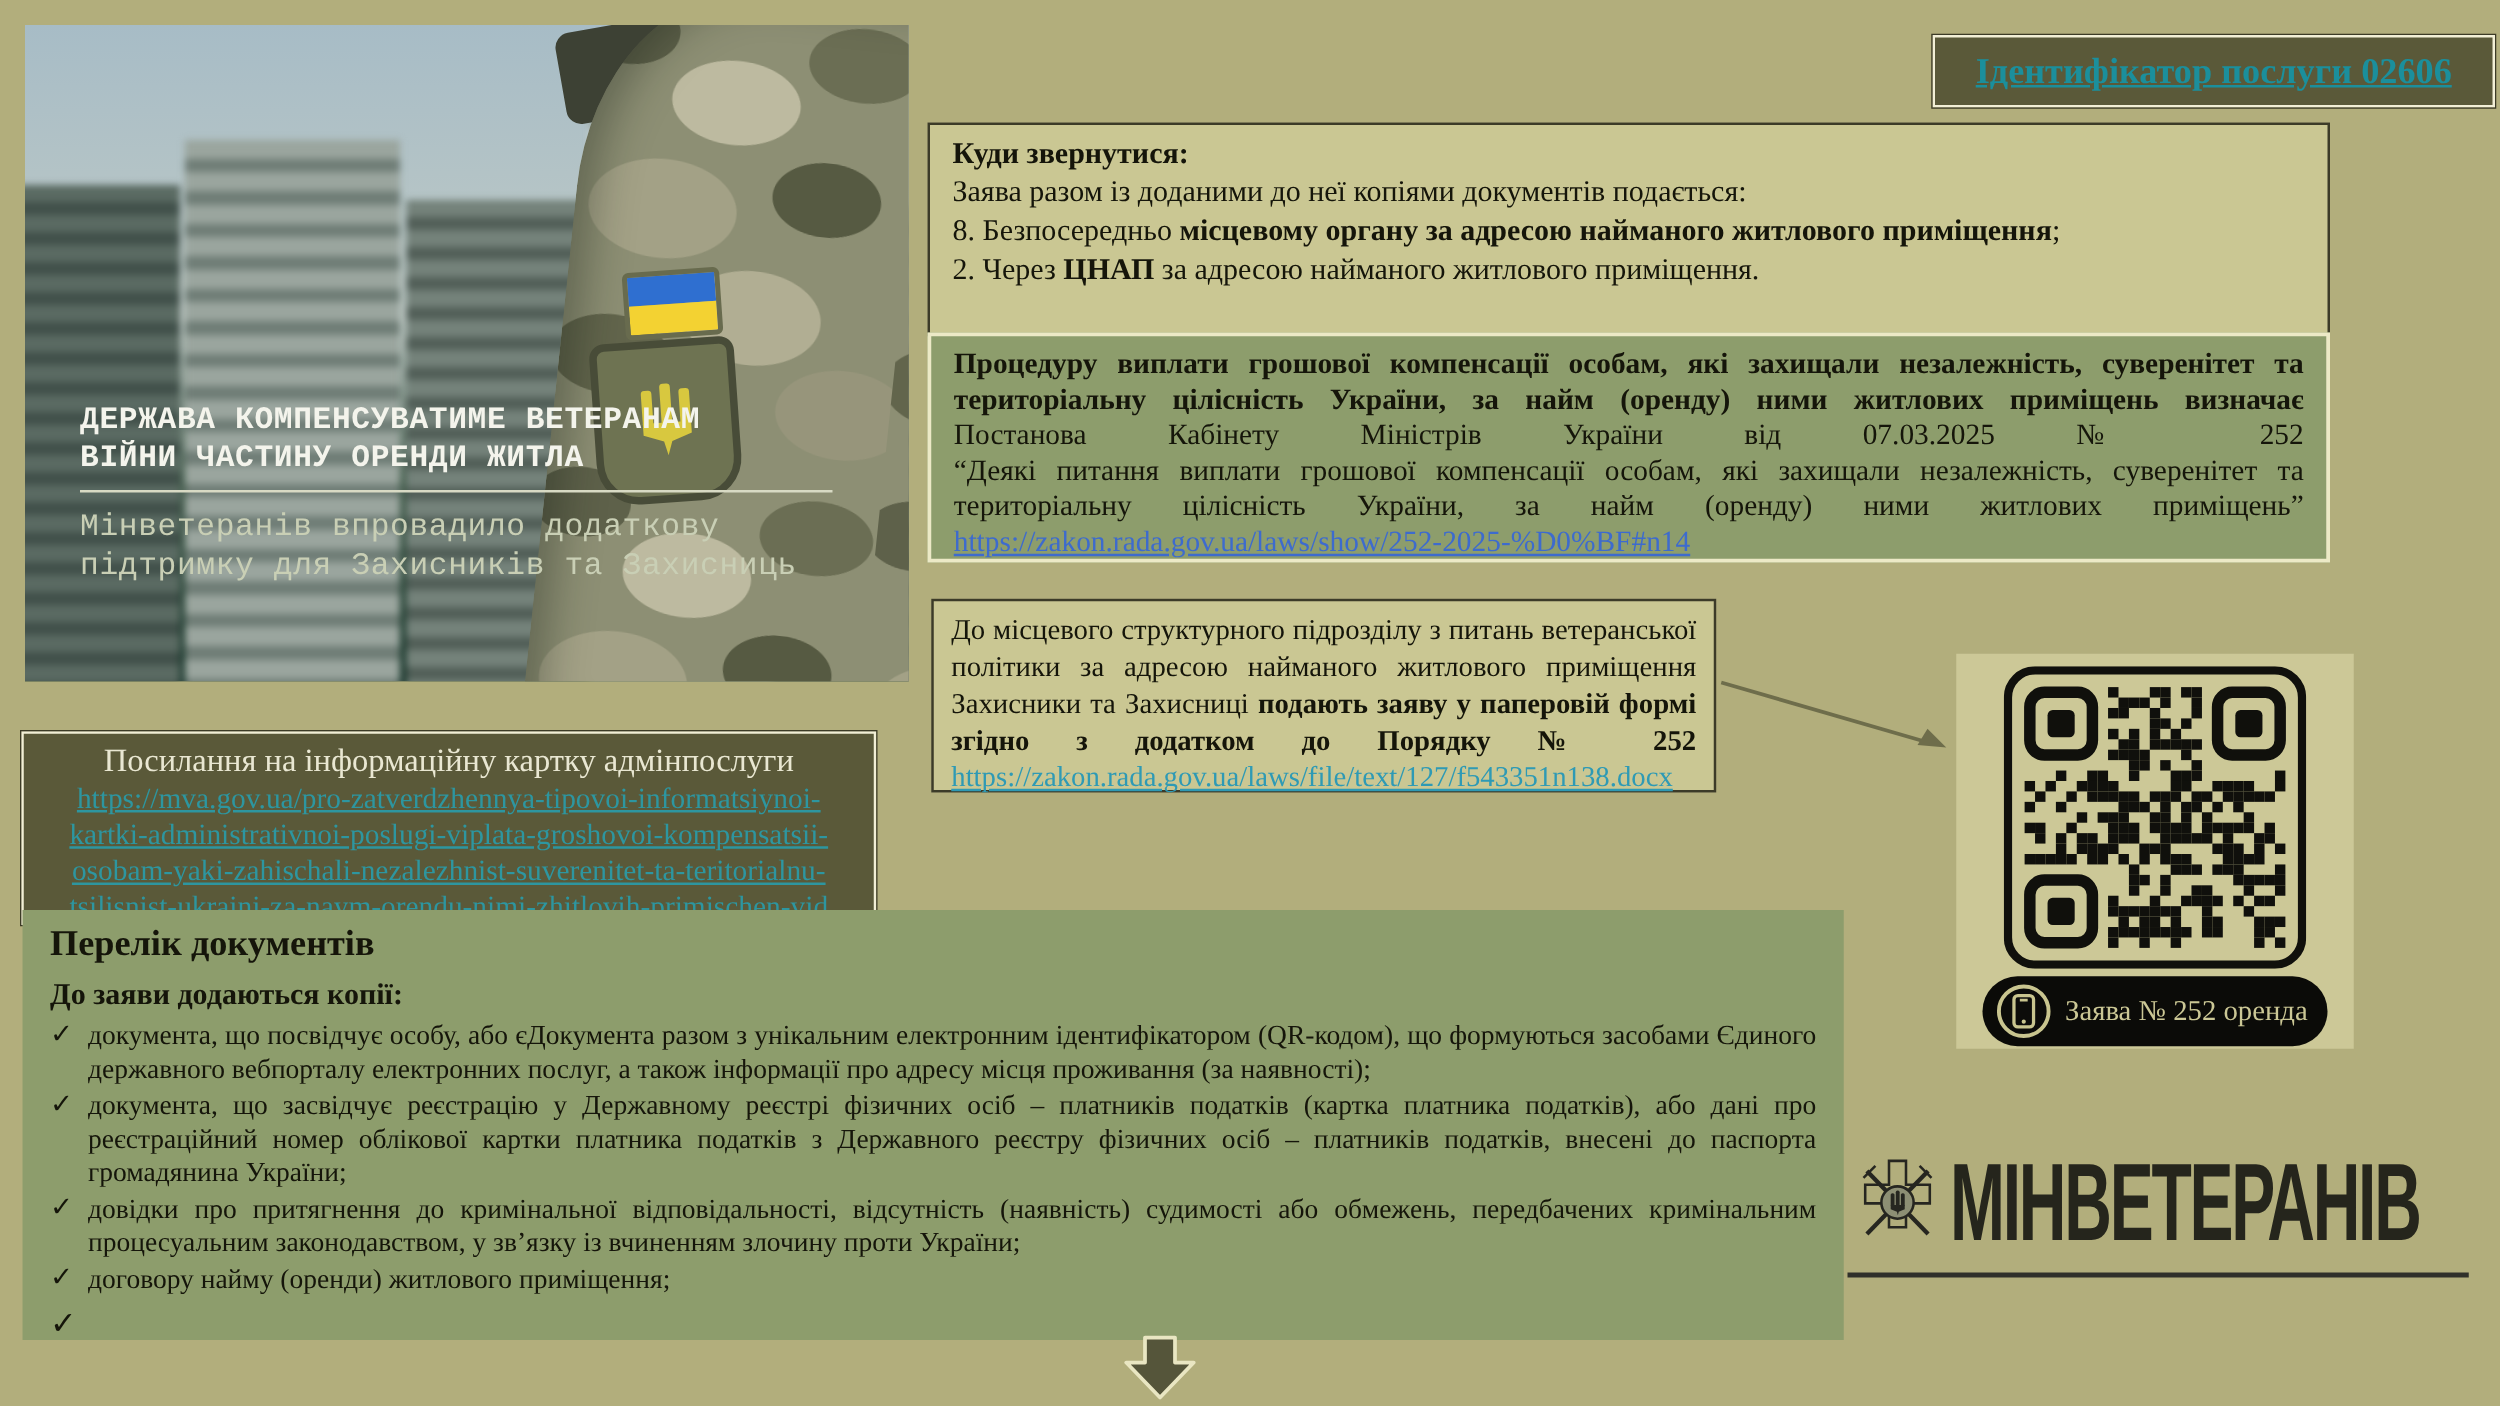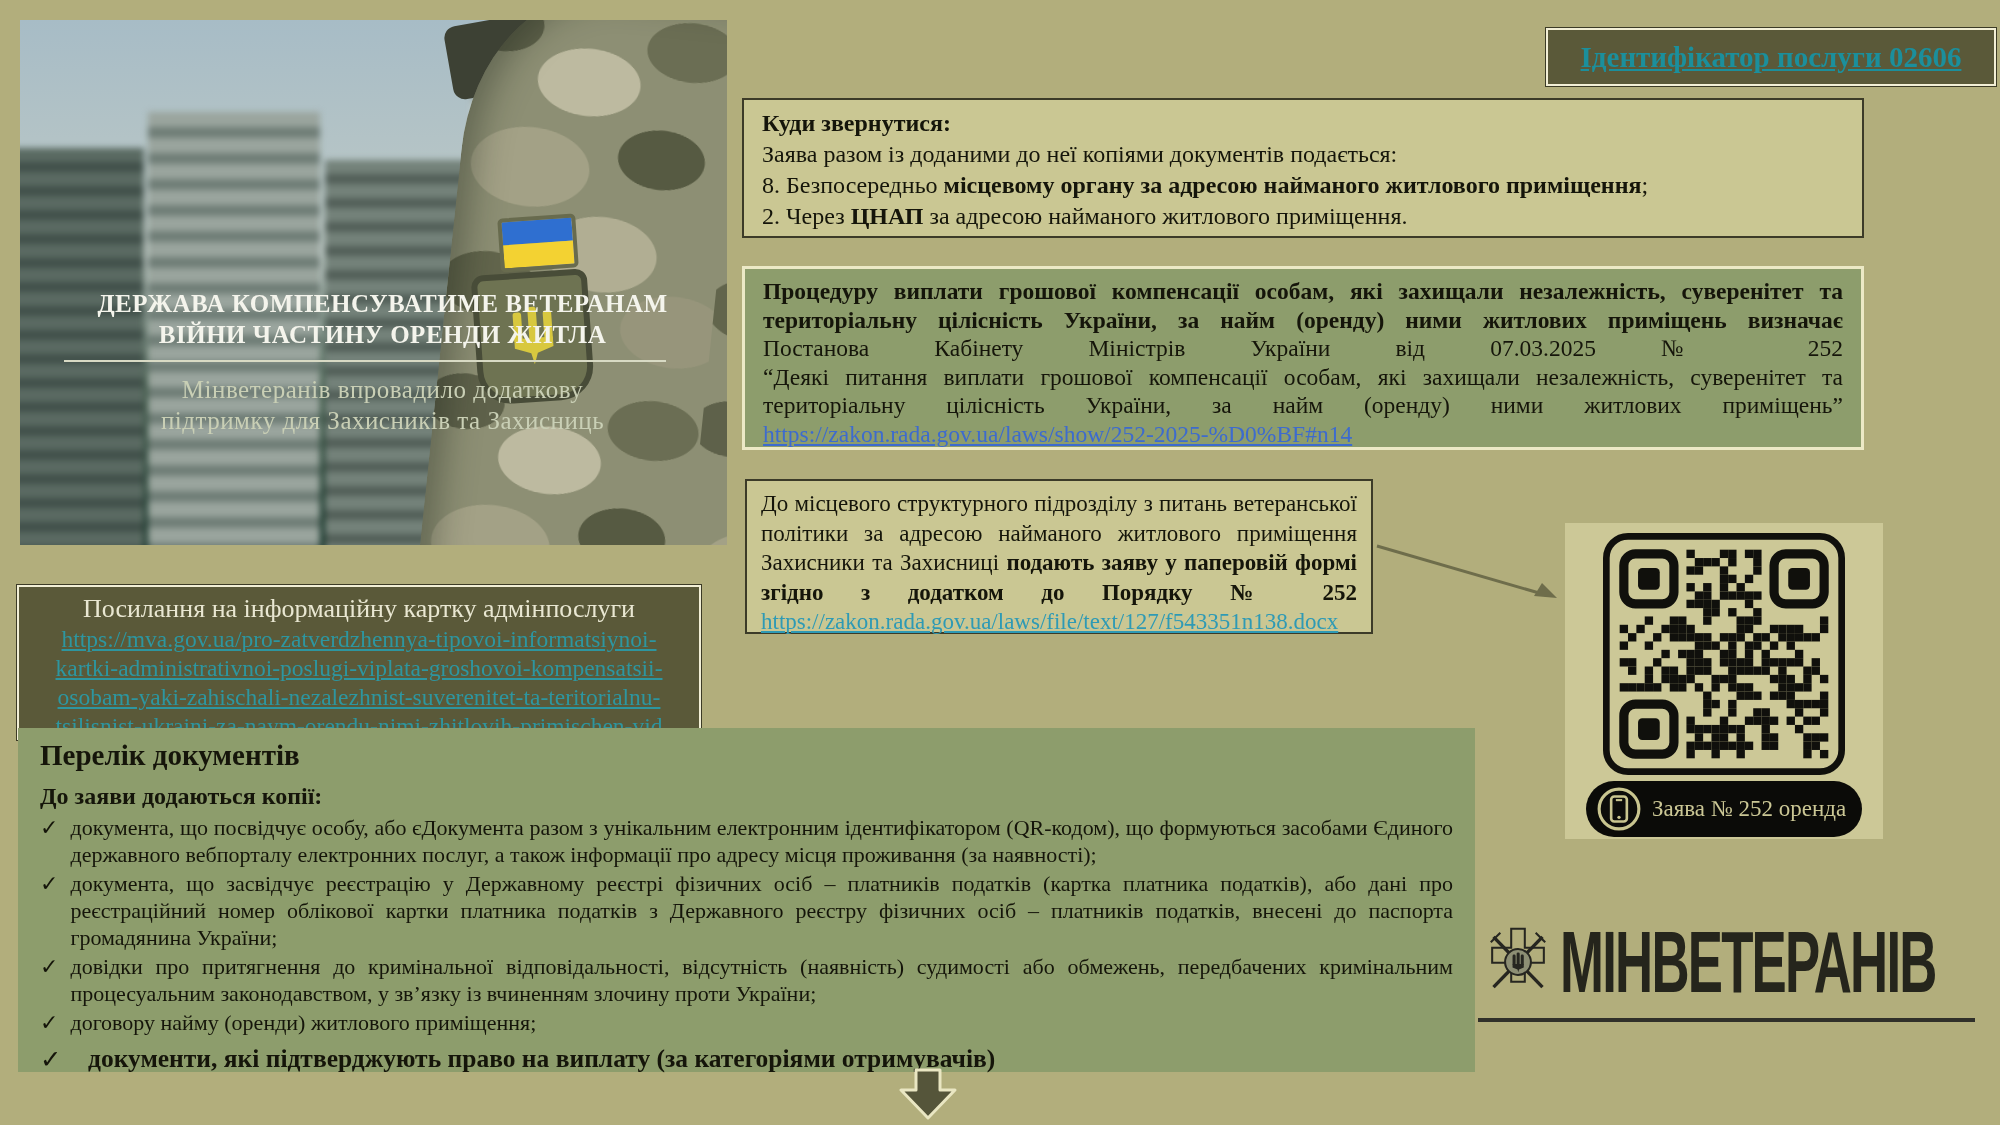--- a/index.html
+++ b/index.html
@@ -43,31 +43,31 @@
     border-radius:130px 0 0 0 / 170px 0 0 0;
     transform:rotate(6deg);
     box-shadow:inset 14px 0 34px rgba(20,30,20,.35);}
   .flag-patch{position:absolute;right:150px;top:196px;width:70px;height:46px;
     border:4px solid #686b4e;border-radius:5px;transform:rotate(-4deg);overflow:hidden;z-index:3;}
   .flag-b{height:50%;background:#2f6fd0;}
   .flag-y{height:50%;background:#f3d232;}
   .trident-patch{position:absolute;right:136px;top:252px;width:104px;height:118px;
     background:#6e7352;border:6px solid #484c38;border-radius:12px 12px 34px 34px;
     transform:rotate(-4deg);display:flex;align-items:center;justify-content:center;z-index:3;}
-  .hero-text{position:absolute;left:44px;top:268px;right:26px;z-index:4;font-family:Liberation Serif, serif;text-align:center;}
+  .hero-text{position:absolute;left:44px;top:300px;right:26px;z-index:4;font-family:Liberation Mono, monospace;}
   .hero-title{color:#f4f4ec;font-weight:bold;font-size:25px;line-height:31px;letter-spacing:.5px;}
   .hero-hr{width:602px;height:2px;background:#d8dac4;margin:10px 0 12px;}
   .hero-sub{color:#c9cfb5;font-size:25px;line-height:31px;letter-spacing:.5px;}
 
   
   .box{position:absolute;box-sizing:border-box;color:#15150a;}
   .b{font-weight:bold;}
   .jl{text-align:justify;text-align-last:justify;}
 
-  .where{left:742px;top:98px;width:1122px;height:140px;background:#cac793;
+  .where{left:742px;top:98px;width:1122px;height:171px;background:#cac793;
     border:2px solid #3c3b28;padding:8px 18px;font-size:24px;line-height:31px;}
 
   .procedure{left:742px;top:266px;width:1122px;height:184px;background:#8d9d6c;
     border:3px solid #ece9c6;padding:8px 18px;font-size:23.5px;line-height:28.5px;}
   .procedure p{margin:0;}
   .link-blue{color:#3d6bce;text-decoration:underline;display:inline-block;}
 
   .submit{left:745px;top:463px;width:628px;height:155px;background:#cac793;
     border:2px solid #3c3b28;padding:8px 14px;font-size:23px;line-height:29.5px;margin-top:16px;}
   .link-cyan{color:#2e9ab5;text-decoration:underline;display:inline-block;}
@@ -441,21 +441,20 @@
     <div class="doc-item">
       <span class="chk">✓</span>
       <span class="txt">довідки про притягнення до кримінальної відповідальності, відсутність (наявність) судимості або обмежень, передбачених кримінальним процесуальним законодавством, у зв’язку із вчиненням злочину проти України;</span>
     </div>
     <div class="doc-item">
       <span class="chk">✓</span>
       <span class="txt">договору найму (оренди) житлового приміщення;</span>
     </div>
     <div class="doc-last">
       <span class="chk">✓</span>
-      <span>документи, які підтверджують право на виплату (за категоріями отримувачів)</span>
     </div>
   </div>
 
   <svg class="down-arrow" viewBox="0 0 60 52">
     <polygon points="18,2 42,2 42,22 57,22 30,50 3,22 18,22" fill="#55553a" stroke="#e9e6c2" stroke-width="3" stroke-linejoin="round"></polygon>
   </svg>
 
   <svg class="emblem" viewBox="0 0 100 110">
     <g stroke="#262620" stroke-width="3" fill="none">
       <path d="M40 6 h20 v28 h28 v22 h-28 v28 h-20 v-28 h-28 v-22 h28 z"></path>

